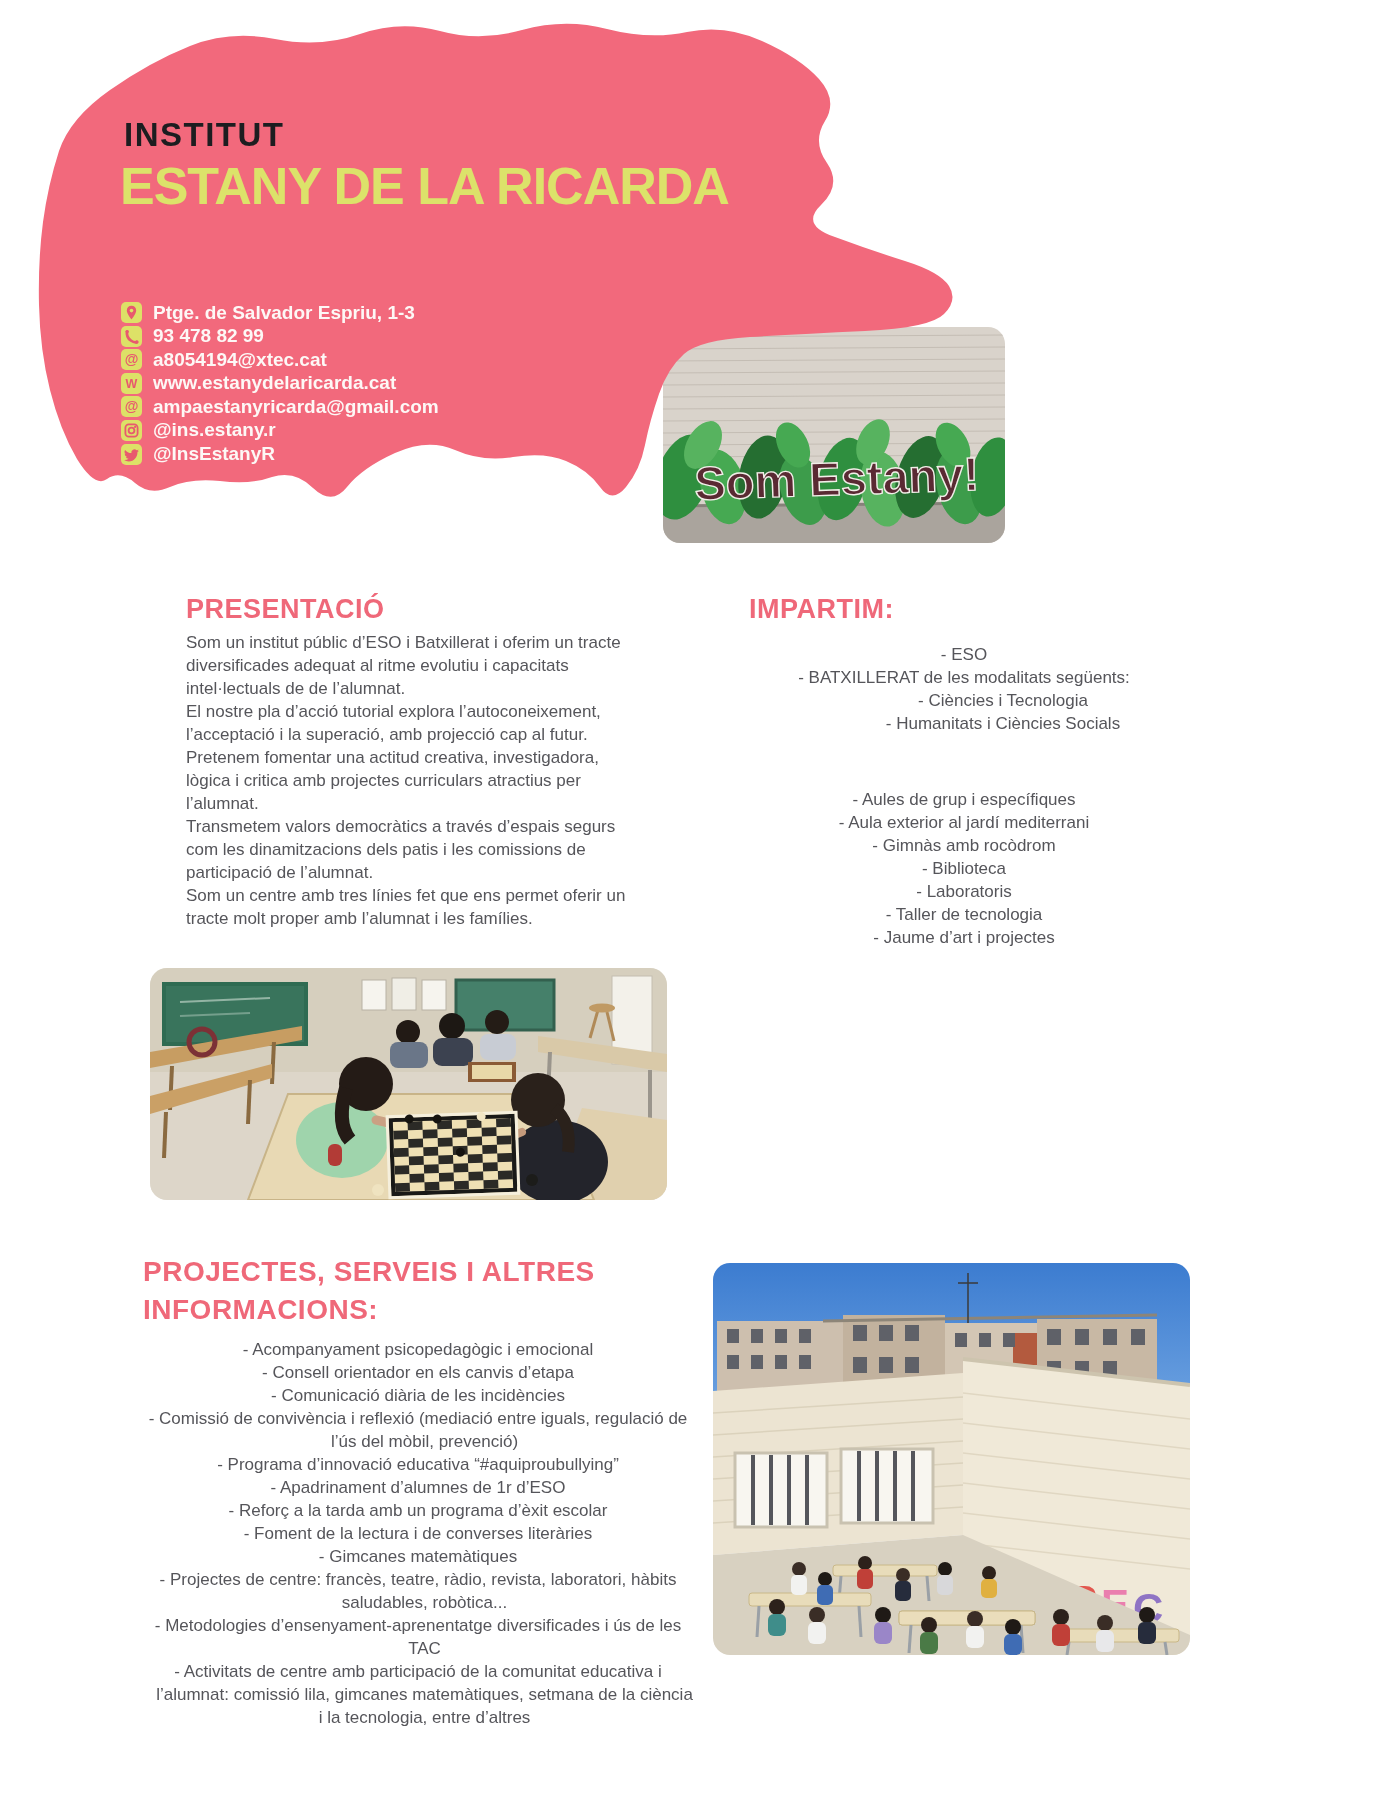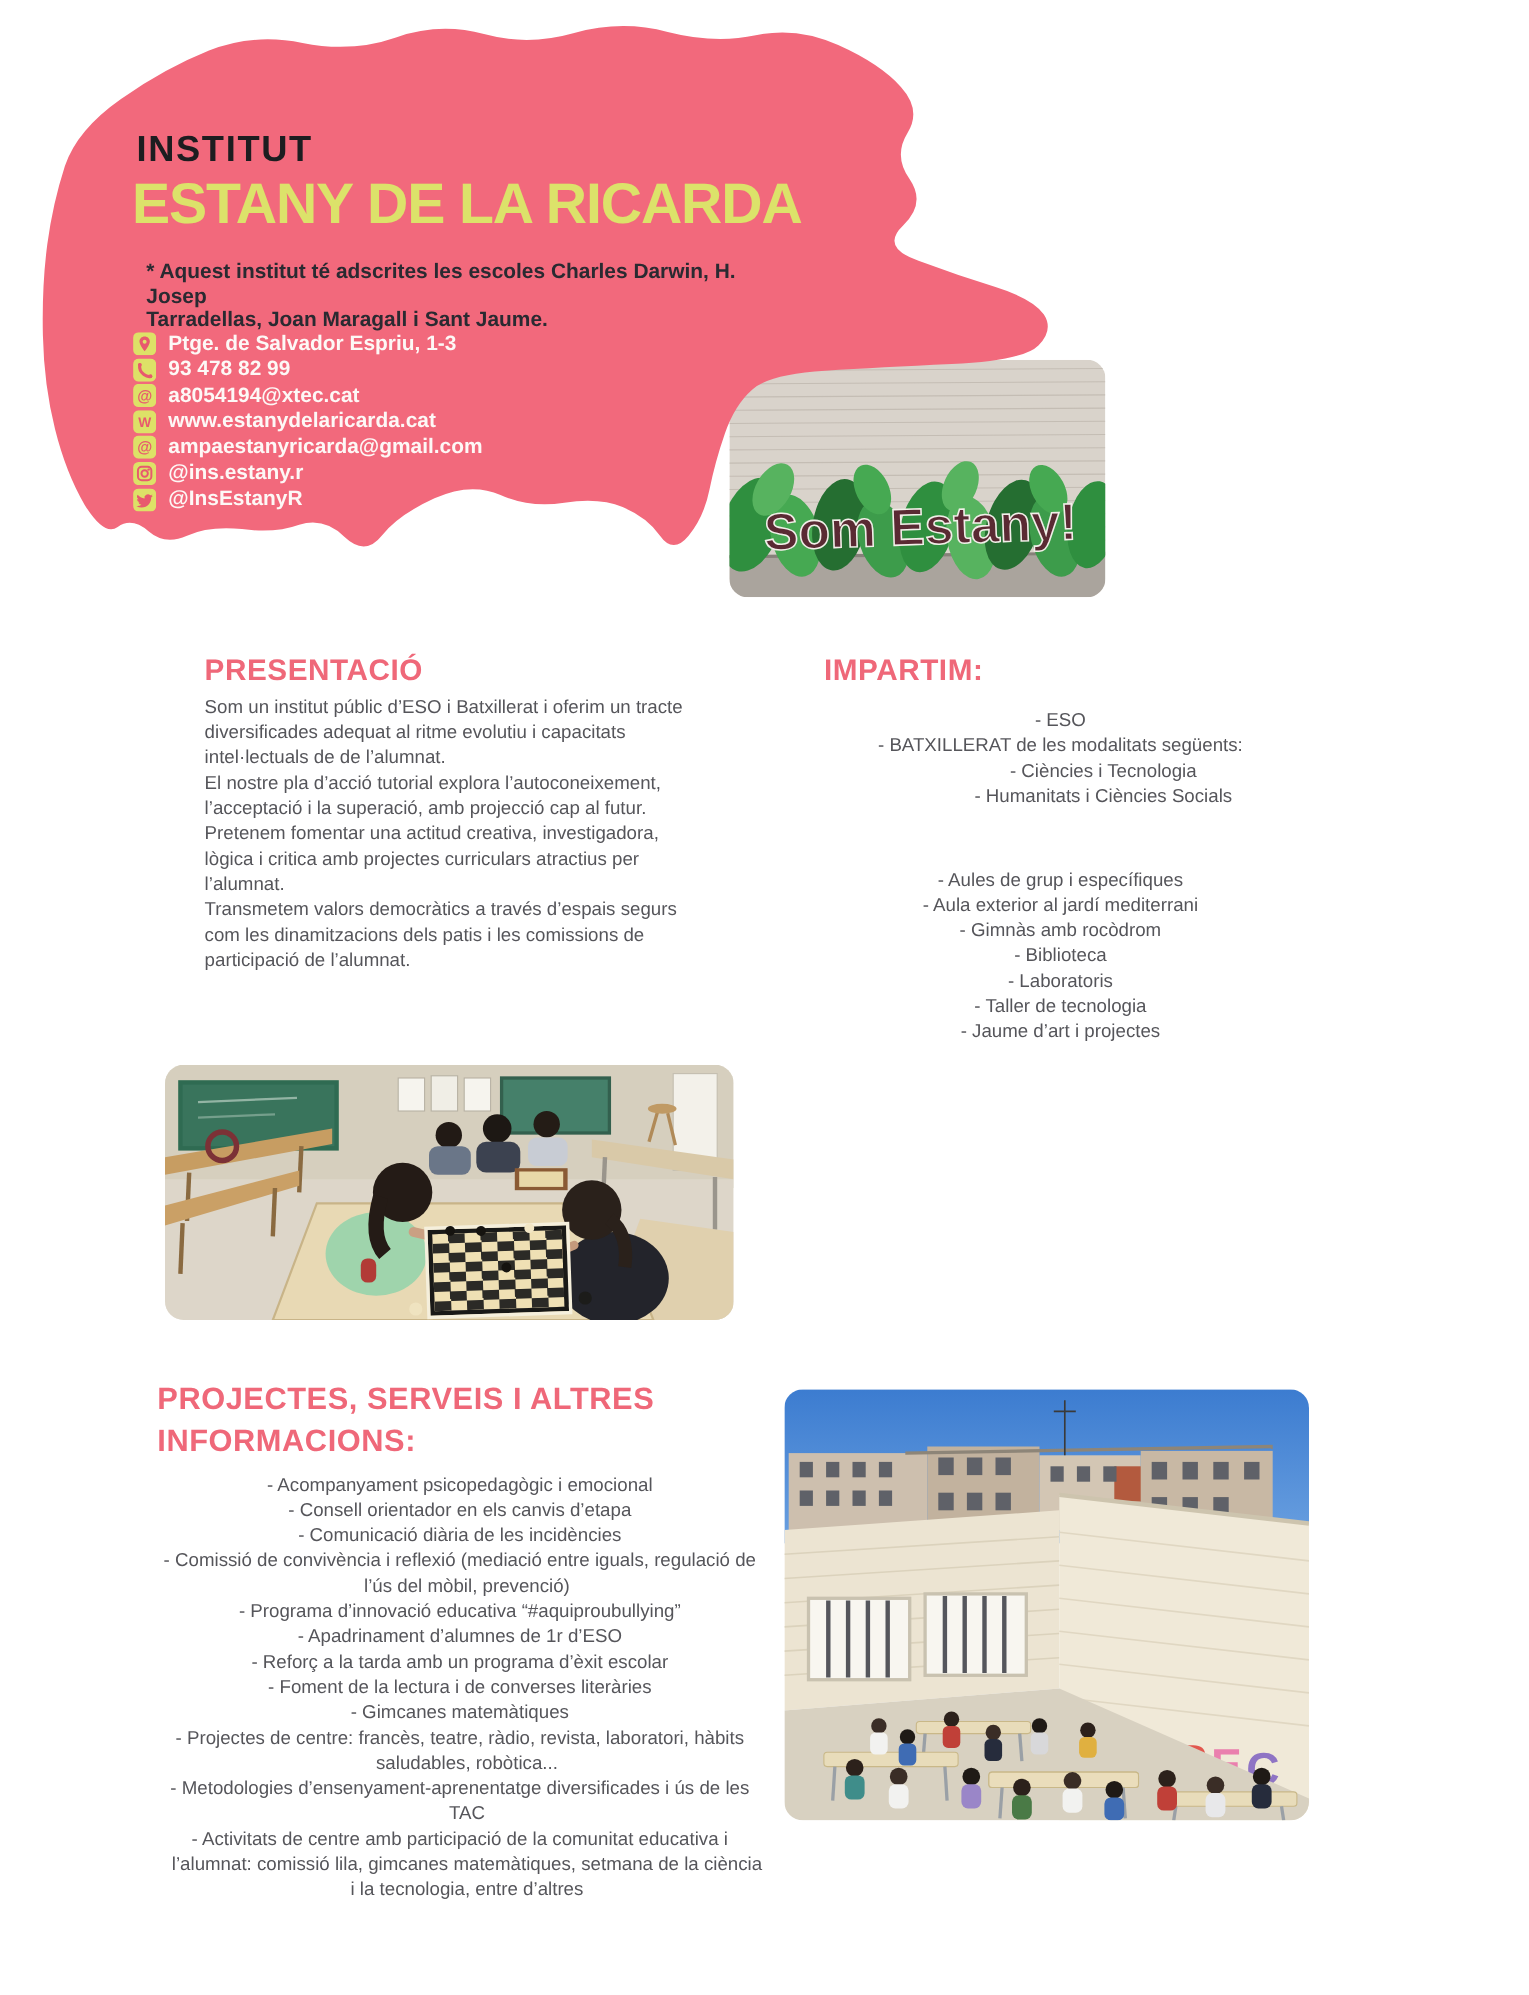--- a/index.html
+++ b/index.html
@@ -94,24 +94,20 @@
       <text x="174" y="168" text-anchor="middle" font-family="Liberation Sans, DejaVu Sans, sans-serif" font-size="47" font-weight="bold" fill="#5a2a33" stroke="#f2efe9" stroke-width="1.4" transform="rotate(-2 174 160)">Som Estany!</text>
     </svg>
   </figure>
 
   <svg class="blob-svg" width="1000" height="580" viewBox="0 0 1000 580">
     <path fill="#f2697c" d="M110 90 Q150 62 190 46 Q230 30 275 39 Q320 48 360 34 Q400 20 440 31 Q480 42 522 30 Q565 18 607 29 Q650 40 687 32 Q725 24 762 41 Q800 58 819 79 Q838 100 825 121 Q812 142 827 163 Q842 185 821 205 Q800 225 835 237 Q870 250 905 261 Q940 272 949 286 Q958 300 944 314 Q930 328 865 331 Q800 334 750 337 Q700 340 684 354 Q668 368 659 394 Q650 420 645 445 Q640 470 626 487 Q612 504 600 487 Q588 470 566 461 Q545 452 513 457 Q482 462 455 450 Q428 438 395 453 Q362 468 347 487 Q332 506 313 488 Q295 470 272 477 Q250 485 220 481 Q190 478 170 487 Q150 496 135 483 Q120 470 107 479 Q95 488 77 459 Q60 430 50 390 Q40 350 39 305 Q38 260 43 222 Q48 185 59 151 Q70 118 110 90 Z"></path>
   </svg>
 
   <div class="abs hdr kicker">INSTITUT</div>
   <div class="abs hdr title">ESTANY DE LA RICARDA</div>
-  <div class="abs hdr note">
-    <div>* Aquest institut té adscrites les escoles Charles Darwin,  H. Josep</div>
-    <div>Tarradellas, Joan Maragall i Sant Jaume.</div>
-  </div>
 
   <div class="abs hdr contacts">
     <div class="c-row">
       <svg class="c-ico" viewBox="0 0 21 21">
         <rect width="21" height="21" rx="5" fill="#dde167"></rect>
         <path d="M10.5 3.8c-2.7 0-4.7 2-4.7 4.6 0 3.4 4.7 8.9 4.7 8.9s4.7-5.5 4.7-8.9c0-2.6-2-4.6-4.7-4.6z" fill="#e8596e"></path>
         <circle cx="10.5" cy="8.6" r="1.8" fill="#dde167"></circle>
       </svg>
       <span class="c-txt">Ptge. de Salvador Espriu, 1-3</span>
     </div>
@@ -163,20 +159,21 @@
     </div>
   </div>
 
   <section class="abs presentacio">
     <div class="sec-h">PRESENTACIÓ</div>
     <div class="body-txt">
       <p>Som un institut públic d’ESO i Batxillerat i oferim un tracte  diversificades adequat al ritme evolutiu i capacitats intel·lectuals de de l’alumnat.</p>
       <p>El nostre pla d’acció tutorial explora l’autoconeixement, l’acceptació i la superació, amb projecció cap al futur.</p>
       <p>Pretenem fomentar una actitud creativa, investigadora, lògica i critica amb projectes curriculars atractius per l’alumnat.</p>
       <p>Transmetem valors democràtics a través d’espais segurs com les dinamitzacions dels patis i les comissions de participació de l’alumnat.</p>
+      <p>Som un centre amb tres línies fet que ens permet oferir un tracte molt proper amb l’alumnat i les famílies.</p>
     </div>
   </section>
 
   <section class="abs impartim">
     <div class="sec-h">IMPARTIM:</div>
     <div class="list body-txt">
       <div class="li">- ESO</div>
       <div class="li">- BATXILLERAT de les modalitats següents:</div>
       <div class="subitems">
         <div class="li">- Ciències i Tecnologia</div>

